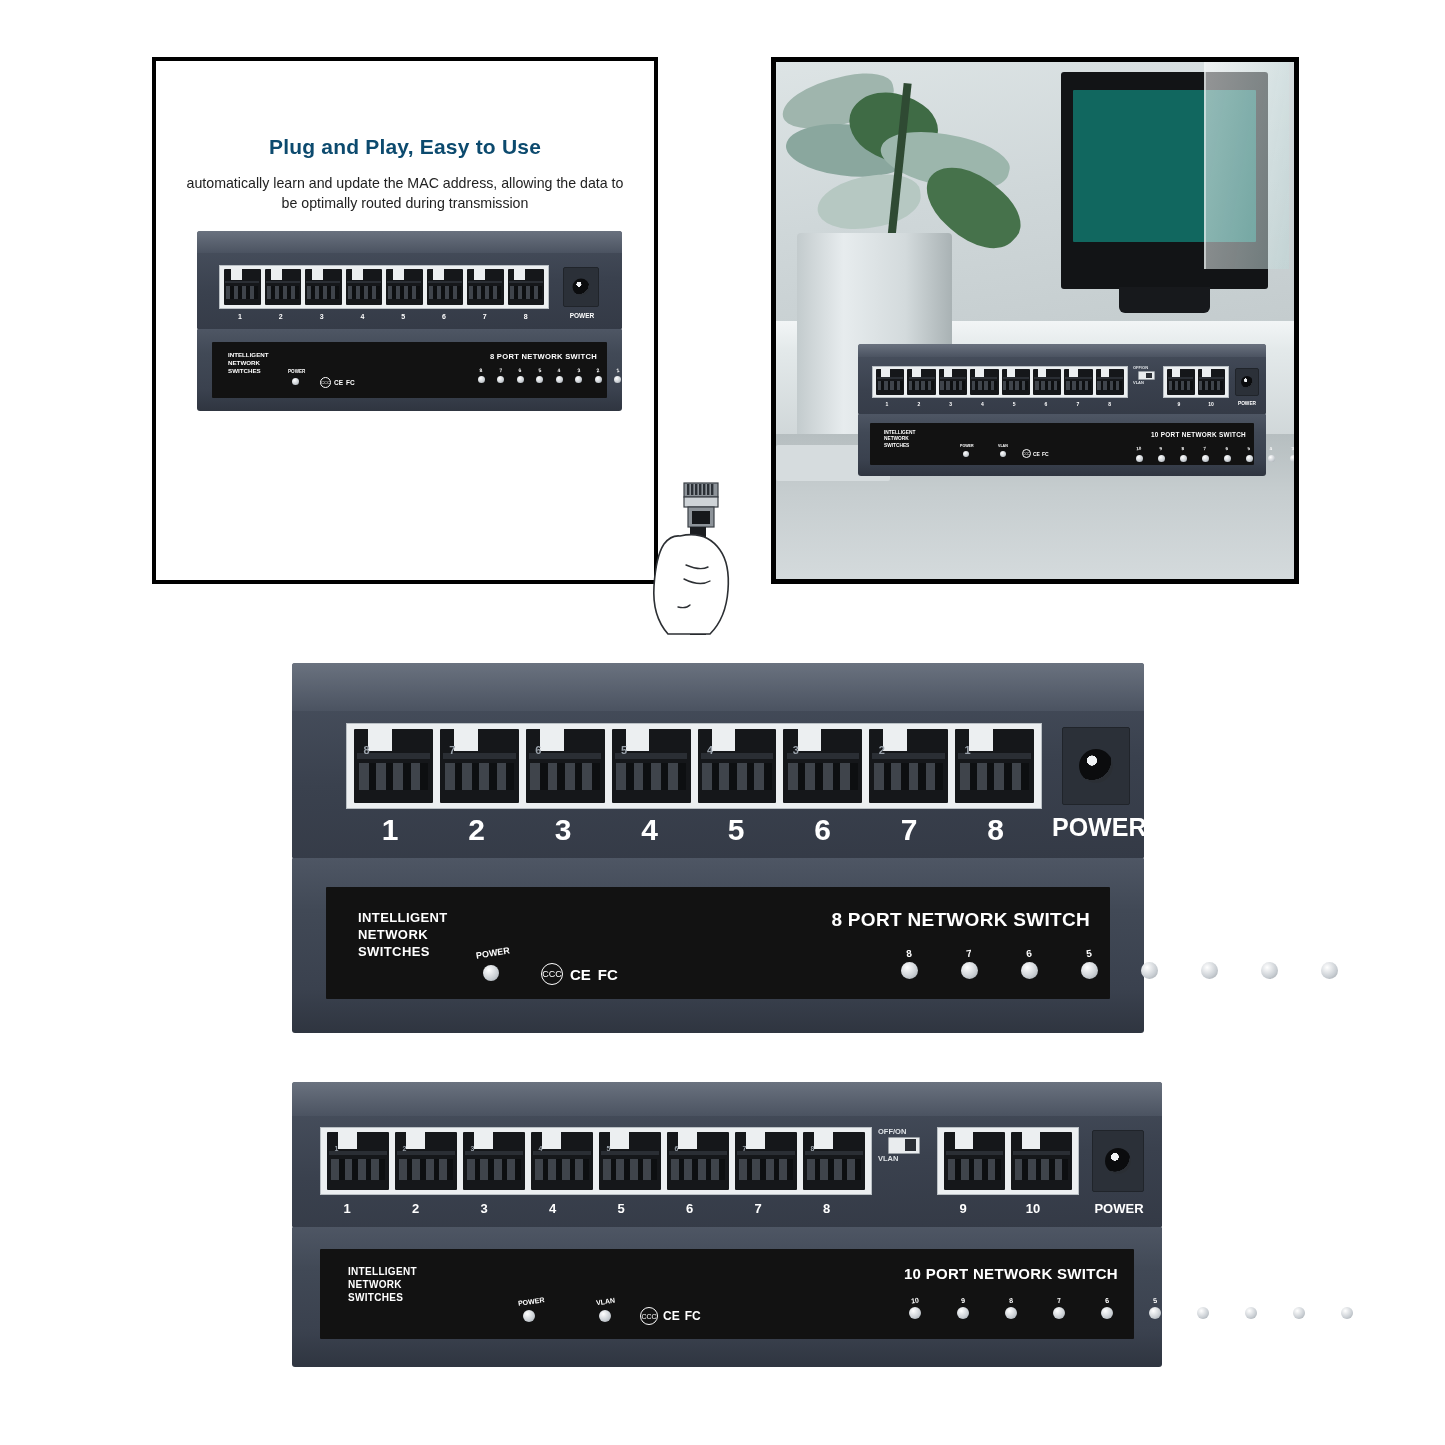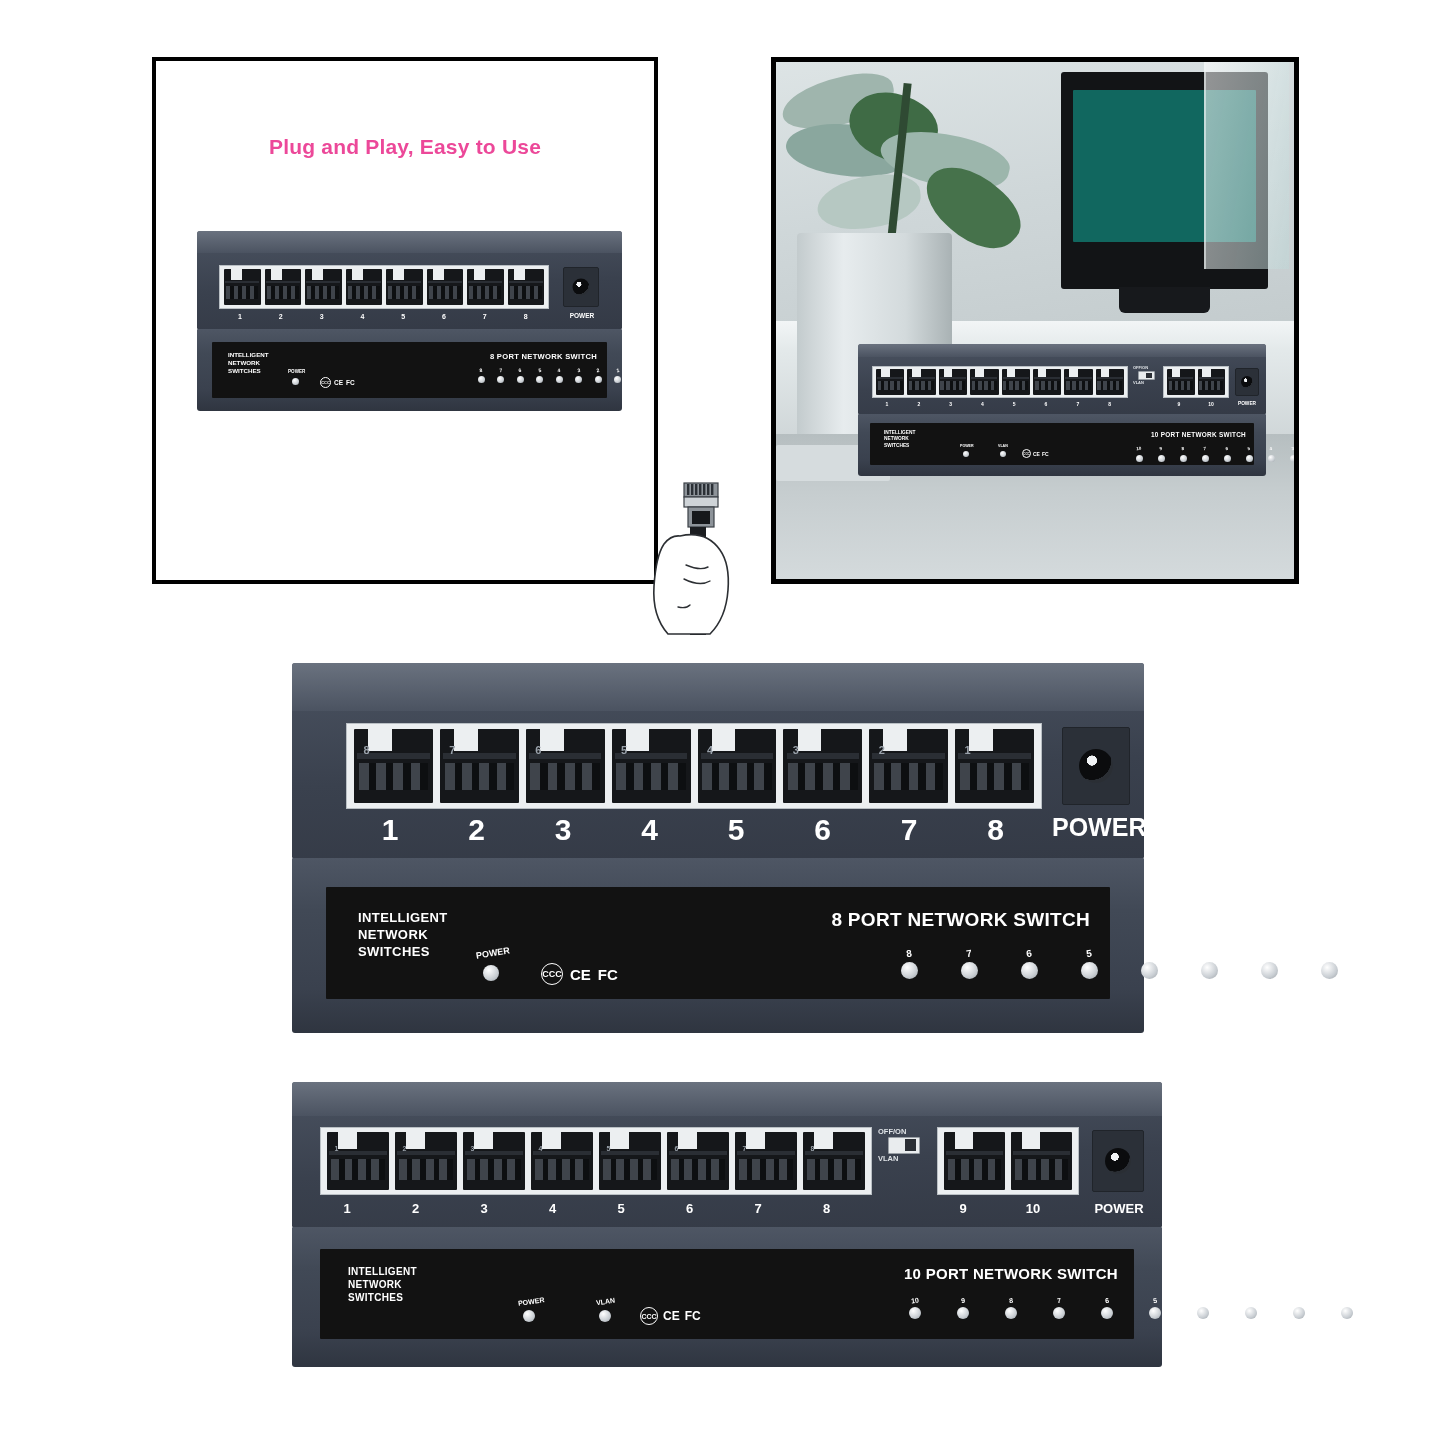--- a/index.html
+++ b/index.html
@@ -11,21 +11,21 @@
   }
 
   
   .panel{position:absolute;box-sizing:border-box;border:4px solid #000;background:#fff;}
   #feature-panel{left:152px;top:57px;width:506px;height:527px;}
   #lifestyle-panel{left:771px;top:57px;width:528px;height:527px;border:5px solid #000;overflow:hidden;background:#c9d2d4;}
 
   
   .headline{
     position:absolute;left:0;right:0;top:74px;text-align:center;
-    font-size:21px;font-weight:bold;color:#ec4899;letter-spacing:.2px;
+    font-size:21px;font-weight:bold;color:#0c4a6e;letter-spacing:.2px;
   }
   .subcopy{
     position:absolute;left:26px;right:26px;top:112px;text-align:center;
     font-size:14.2px;line-height:20px;color:#222;
   }
 
   
   .switch{position:absolute;}
   .chassis-top{
     position:relative;box-sizing:border-box;
@@ -107,21 +107,21 @@
   .led-dot{
     position:absolute;border-radius:50%;
     background:radial-gradient(circle at 36% 32%,#ffffff,#c9ced3 60%,#9aa0a6);
   }
   .led-num{position:absolute;color:#fff;font-weight:bold;line-height:1;text-align:center;}
   .ind-label{position:absolute;color:#fff;font-weight:bold;line-height:1;}
   .certs{position:absolute;display:flex;align-items:center;color:#fff;}
   .cert-ccc{
     border:1.5px solid #fff;border-radius:50%;
     display:flex;align-items:center;justify-content:center;
-    font-weight:bold;
+    font-weight:normal;
     text-align:right;
   }
   .cert-txt{font-weight:bold;}
 
   
   .photo-bg{position:absolute;inset:0;background:linear-gradient(180deg,#cfd7d8 0%,#c4ccce 40%,#b9c1c3 100%);}
   .window-pane{position:absolute;left:0;top:0;width:100%;height:56%;
     background:linear-gradient(170deg,#dde4e5 0%,#cfd7d9 45%,#c2cacc 100%);}
   .monitor{
     position:absolute;left:55%;top:2%;width:40%;height:42%;
@@ -161,20 +161,21 @@
 
   
   .hand-wrap{position:absolute;left:448px;top:418px;width:190px;height:162px;}
 </style>
 </head>
 <body>
 
 <div class="panel" id="feature-panel">
 
   <div class="headline">Plug and Play, Easy to Use</div>
+  <div class="subcopy">automatically learn and update the MAC address, allowing the data to be optimally routed during transmission</div>
 
   <div class="switch" id="inset-switch" style="left:41px;top:170px;width:425px;height:180px;">
 
     <div class="chassis-top" style="width:425px;height:98px;">
       <div class="bevel" style="height:22px;"></div>
       <div class="port-strip" id="inset-ports" style="left:22px;top:34px;width:330px;height:44px;padding:3px 4px;gap:4px;">
           <div class="rj45" style="flex: 1 1 0px; height: 100%;">
             <span class="tab"></span>
             <span class="shellline"></span>
             <span class="pins"></span>

